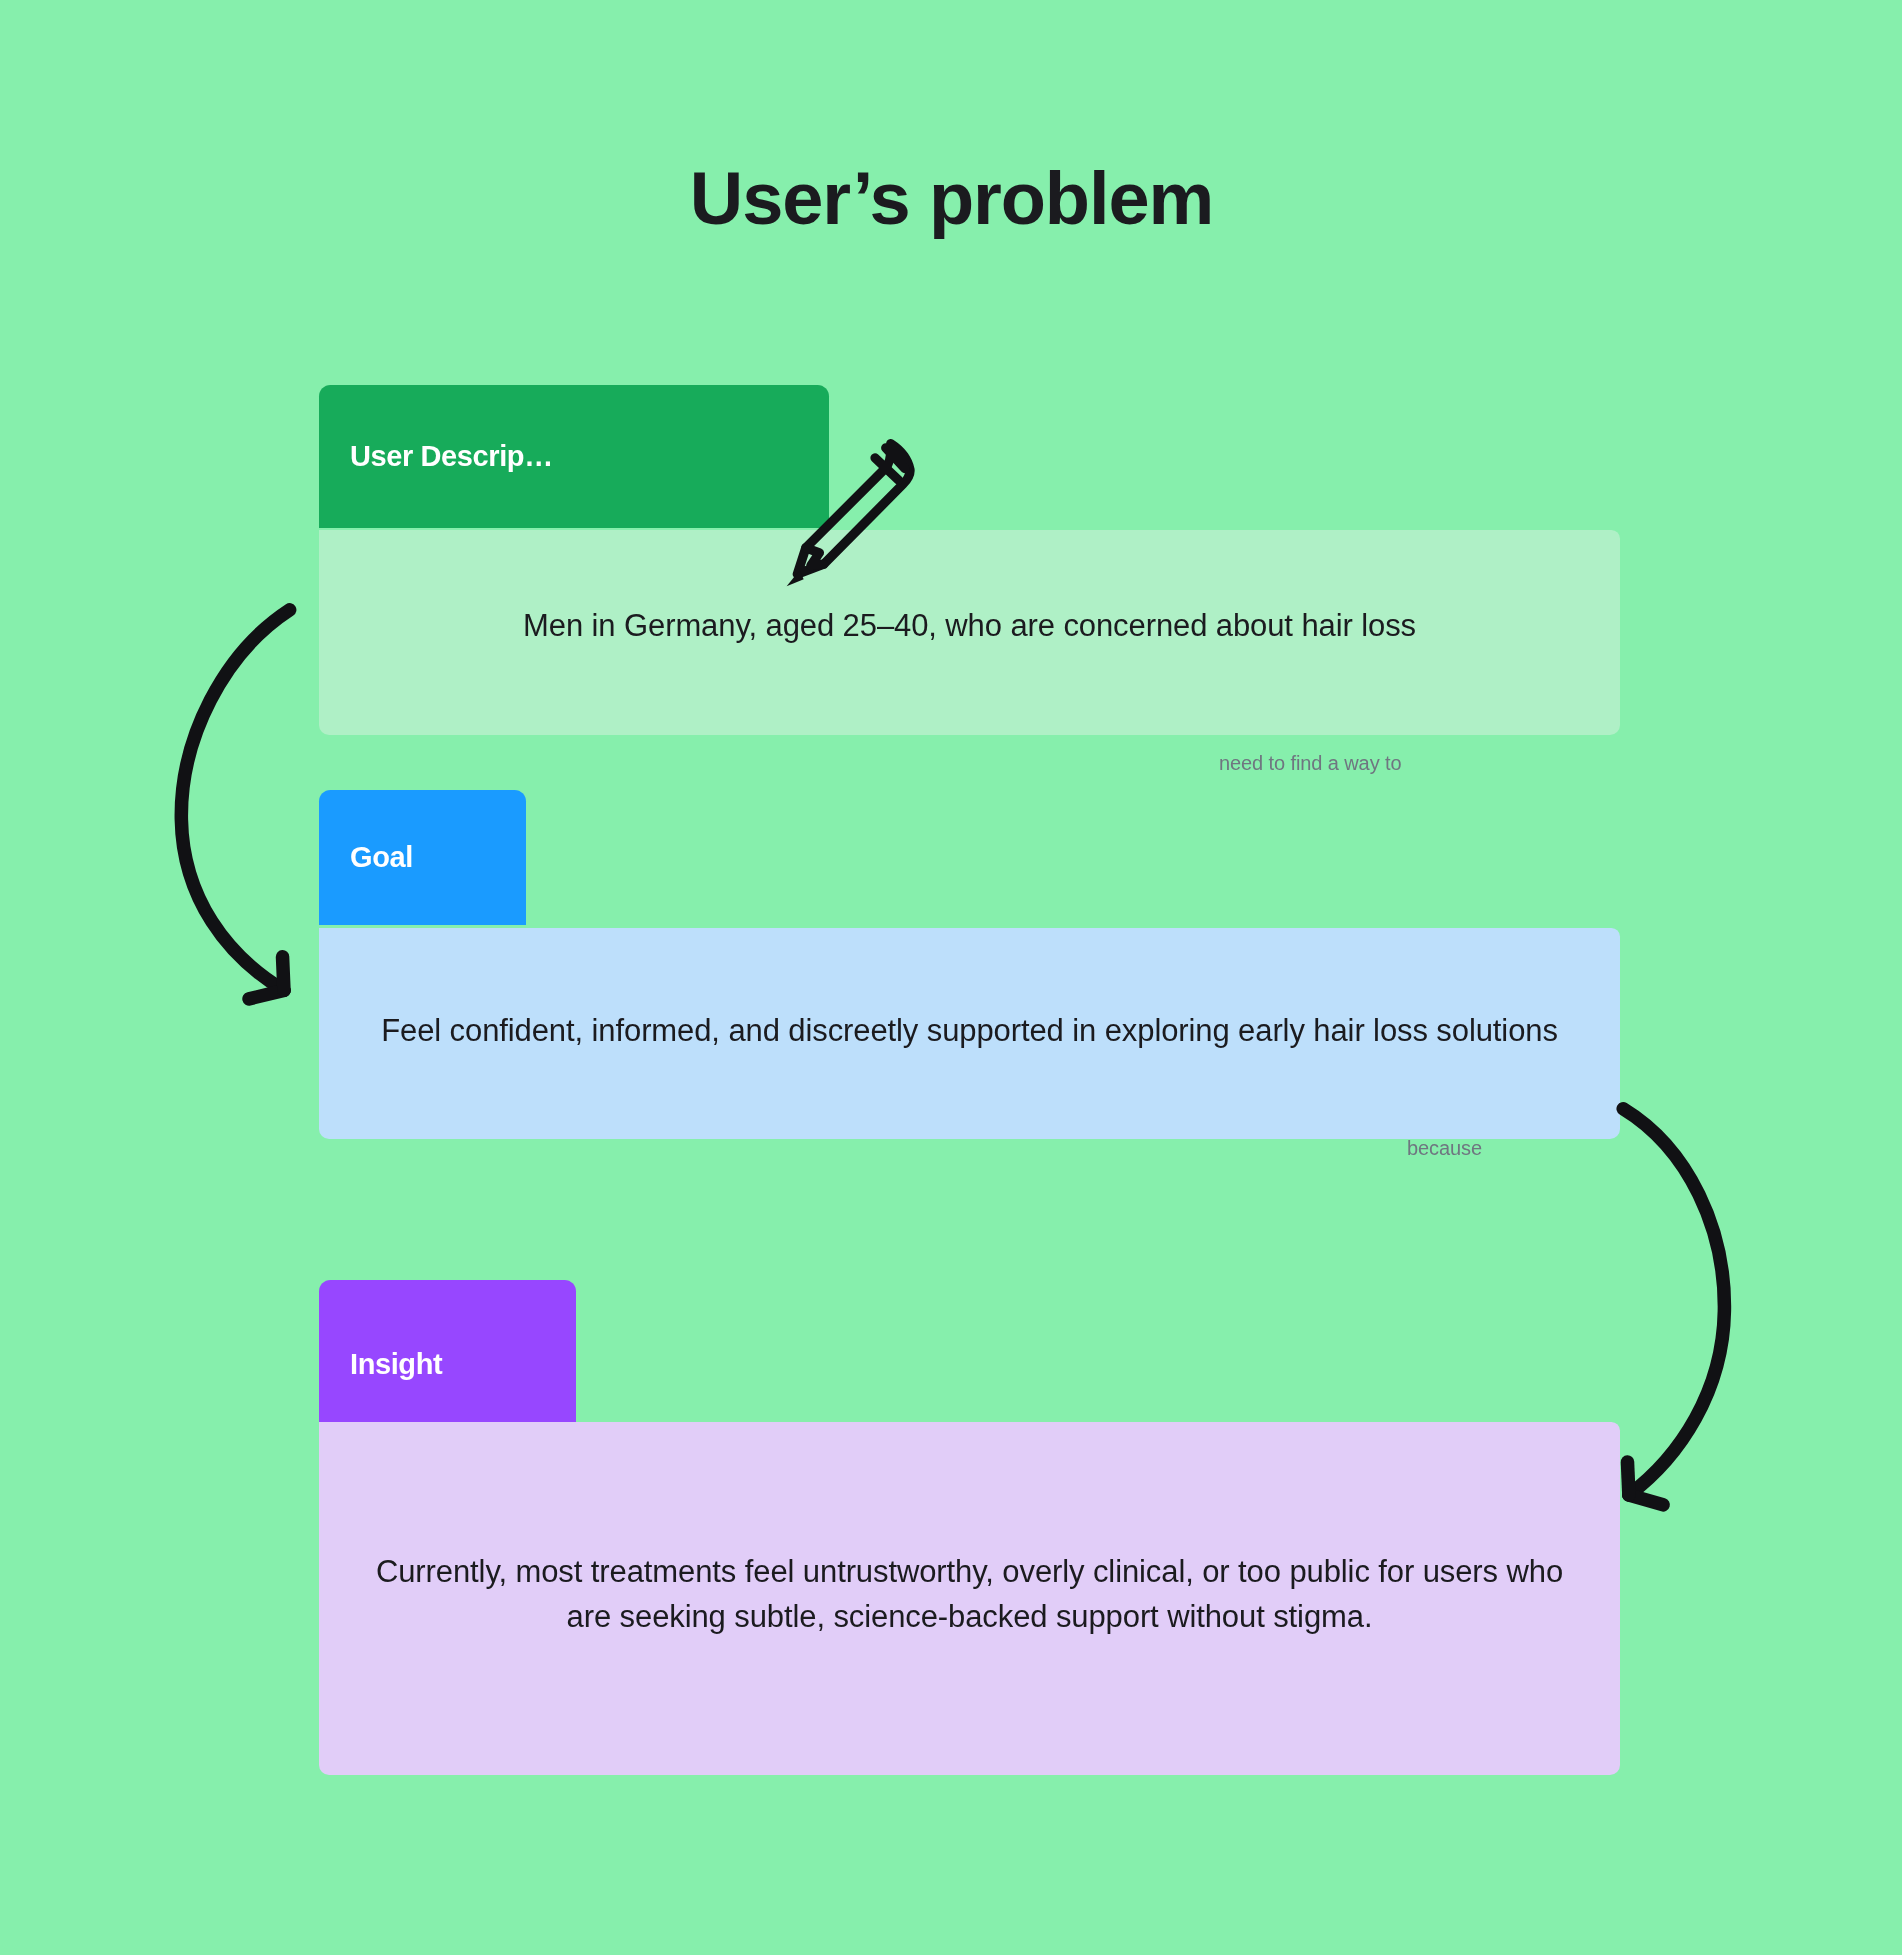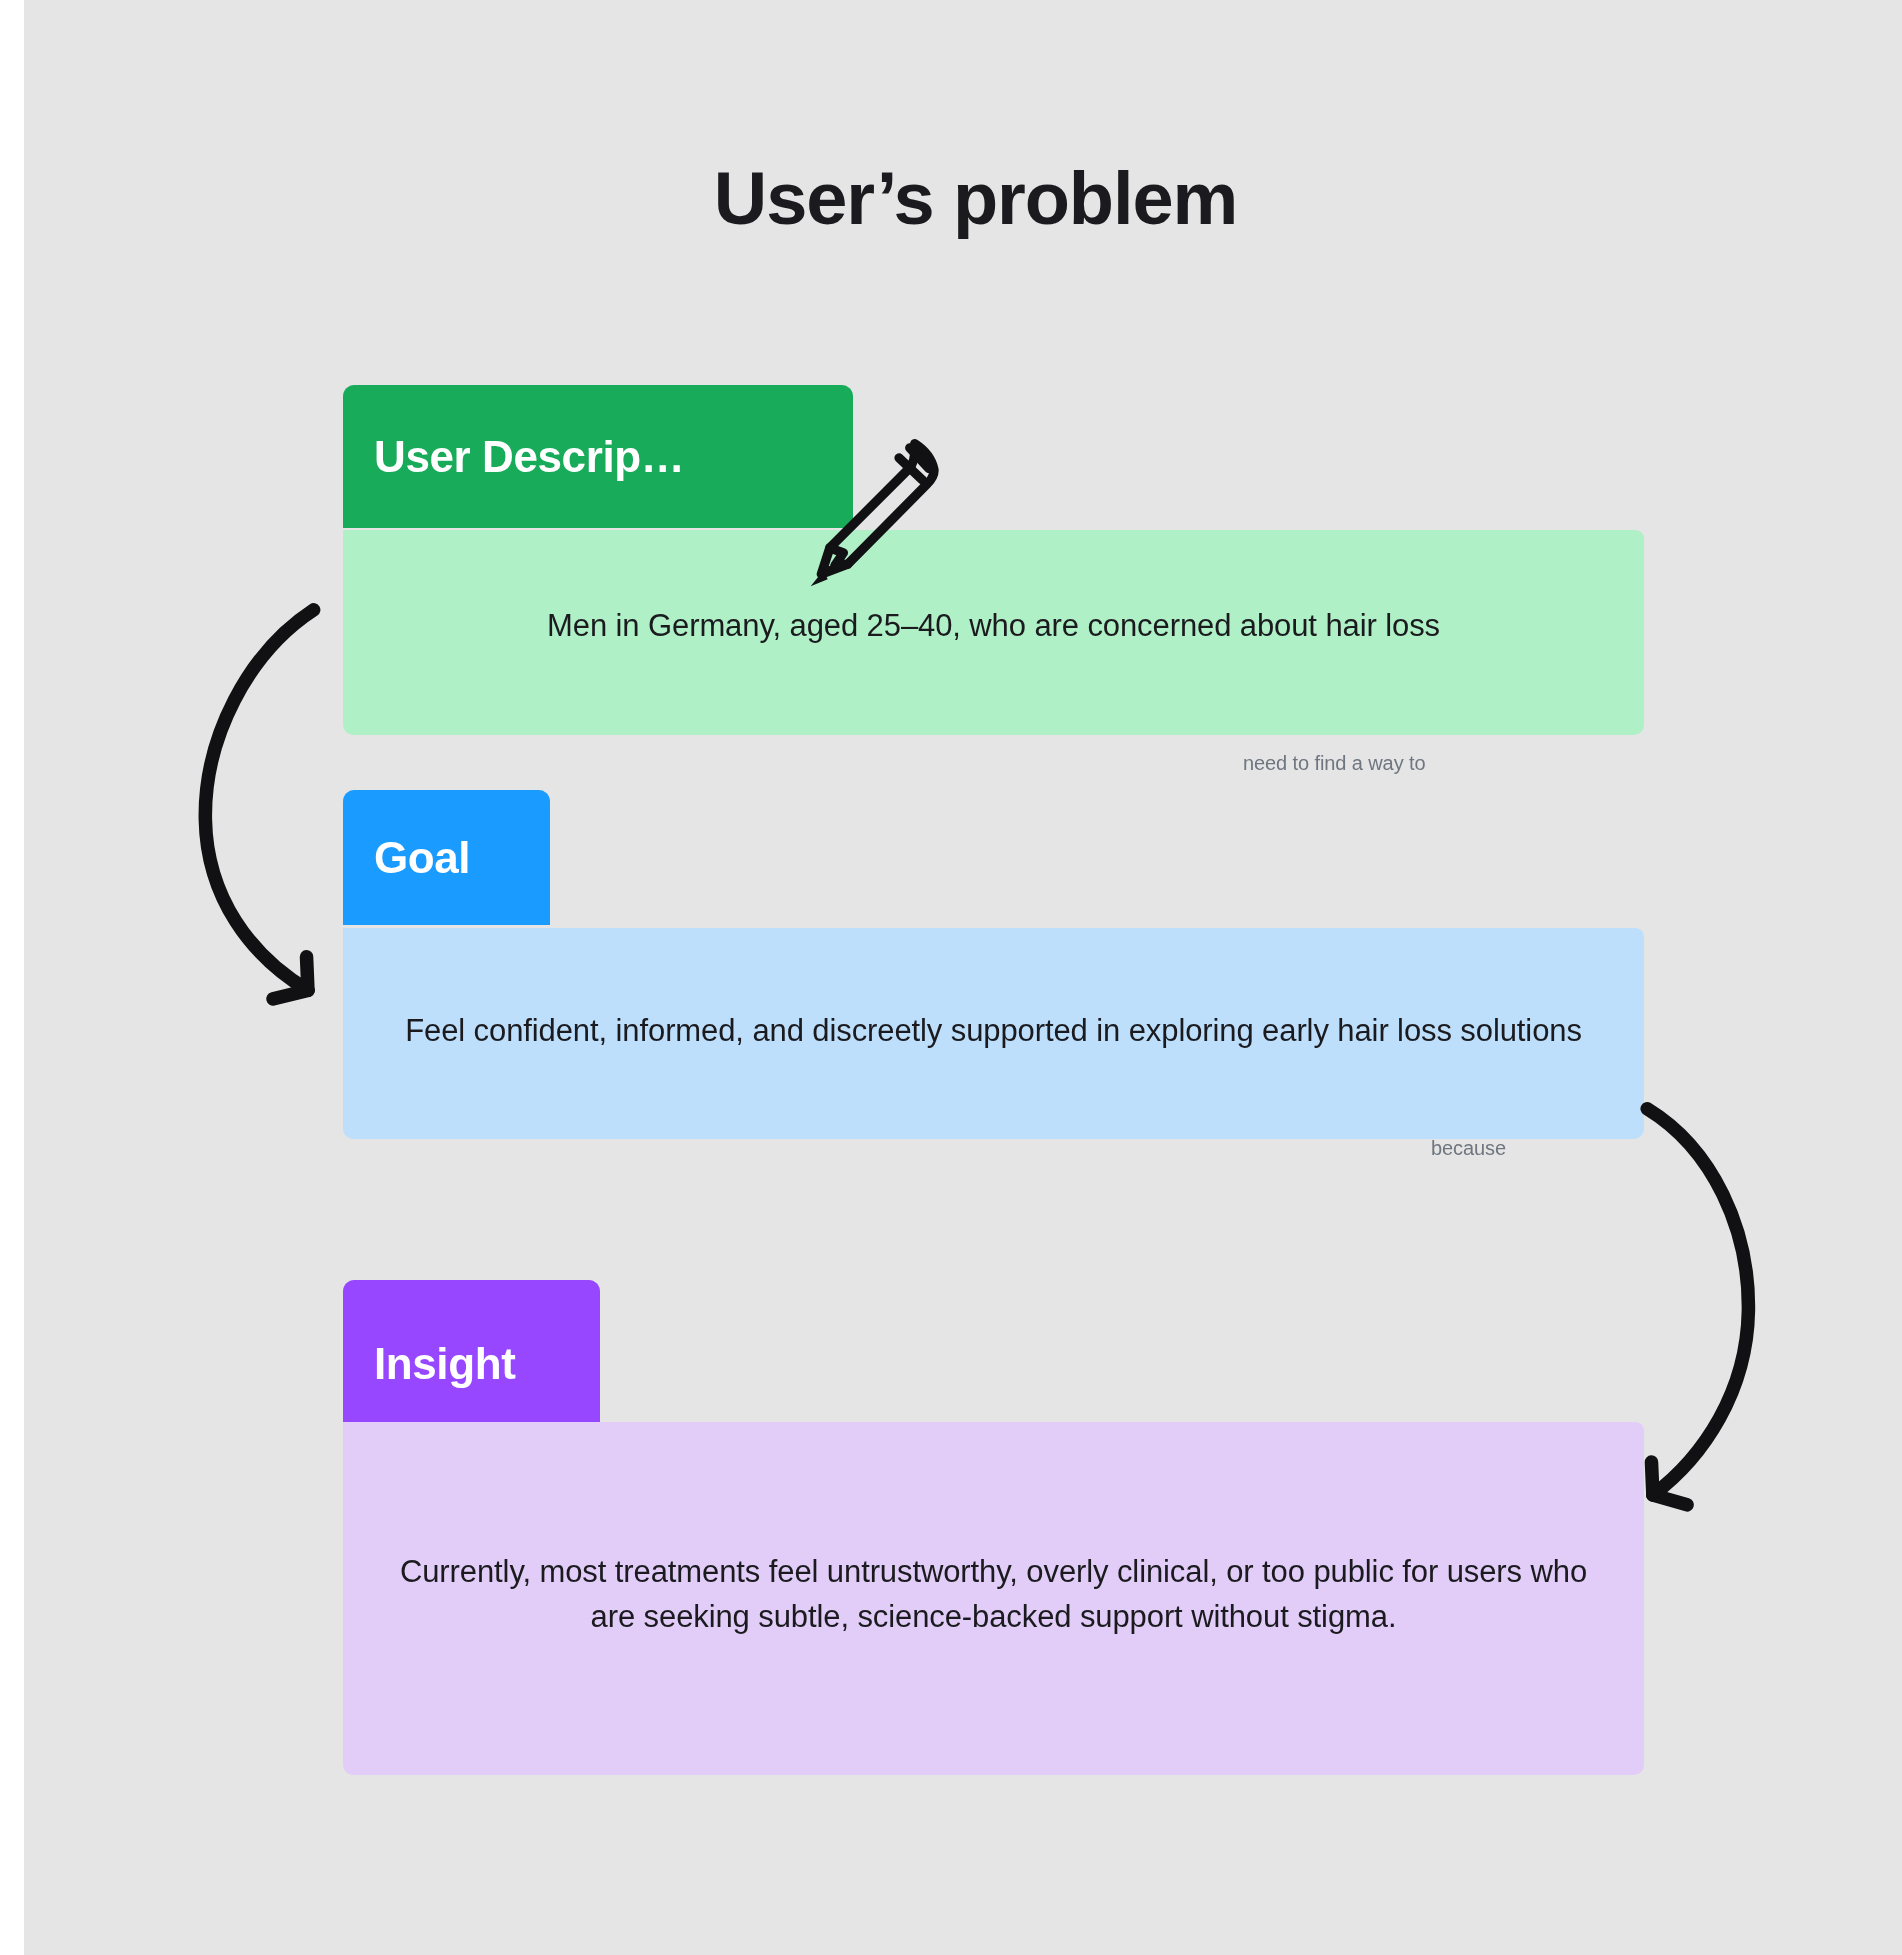--- a/index.html
+++ b/index.html
@@ -12,22 +12,21 @@
     height: 1955px;
     position: relative;
     font-family: "Liberation Sans", sans-serif;
     -webkit-font-smoothing: antialiased;
     overflow: hidden;
   }
 
   .canvas {
     position: absolute;
     inset: 0;
-    background: #e5e5e5;
-    margin-left: 24px;
+    background: #86efac;
   }
 
   
   .page-title {
     position: absolute;
     left: 0;
     top: 158px;
     width: 1903px;
     text-align: center;
     font-size: 74px;
@@ -38,21 +37,21 @@
   }
 
   .tab {
     position: absolute;
     display: flex;
     align-items: center;
     box-sizing: border-box;
     border-radius: 10px 10px 0 0;
     padding: 0 31px;
     color: #ffffff;
-    font-size: 44px;
+    font-size: 29px;
     font-weight: 700;
     letter-spacing: -0.4px;
     white-space: nowrap;
     overflow: hidden;
   }
 
   .body-card {
     position: absolute;
     box-sizing: border-box;
     display: flex;

